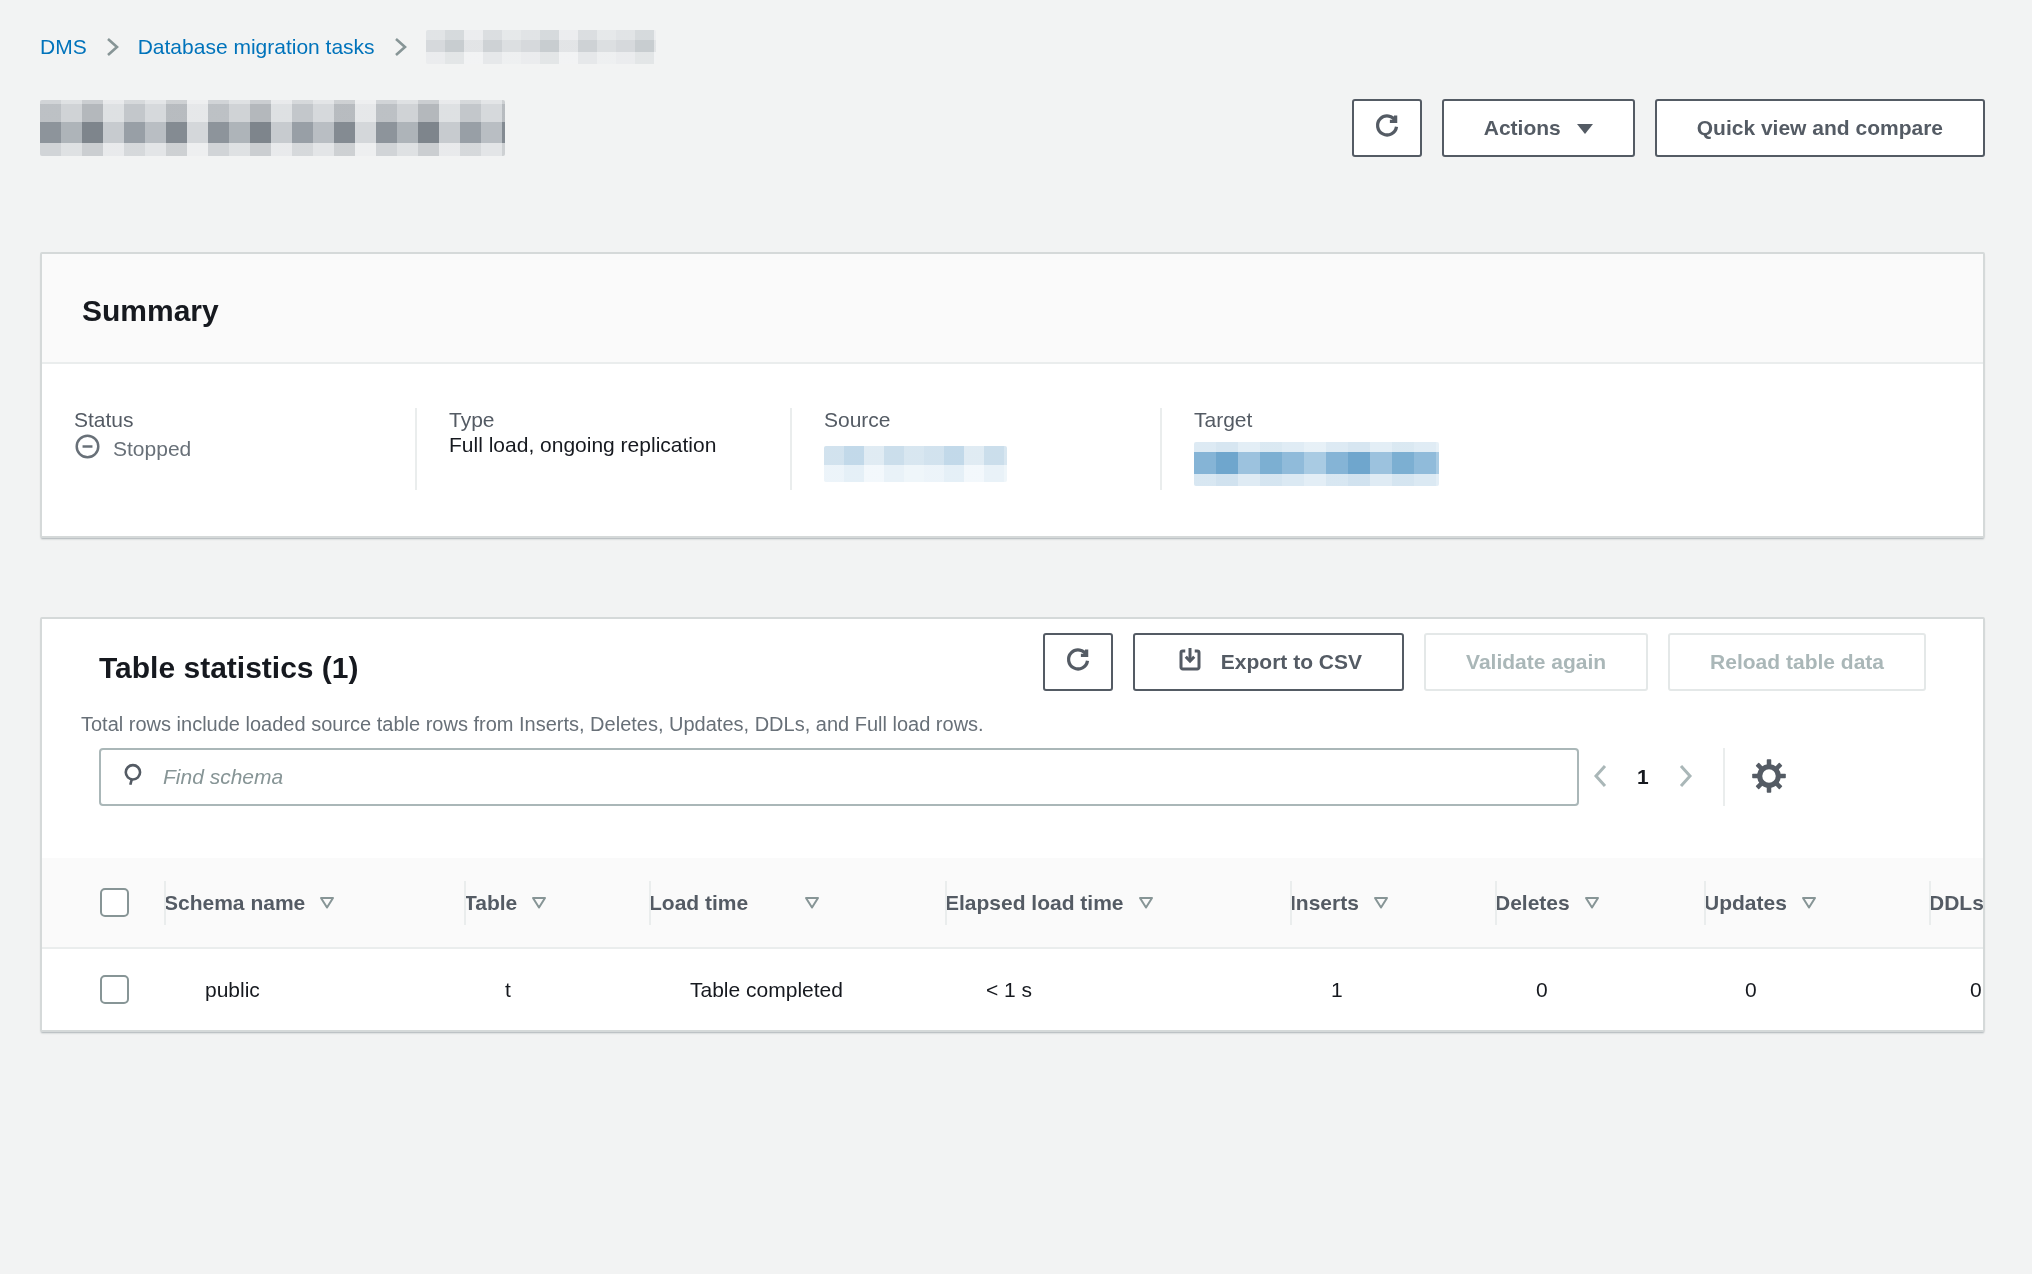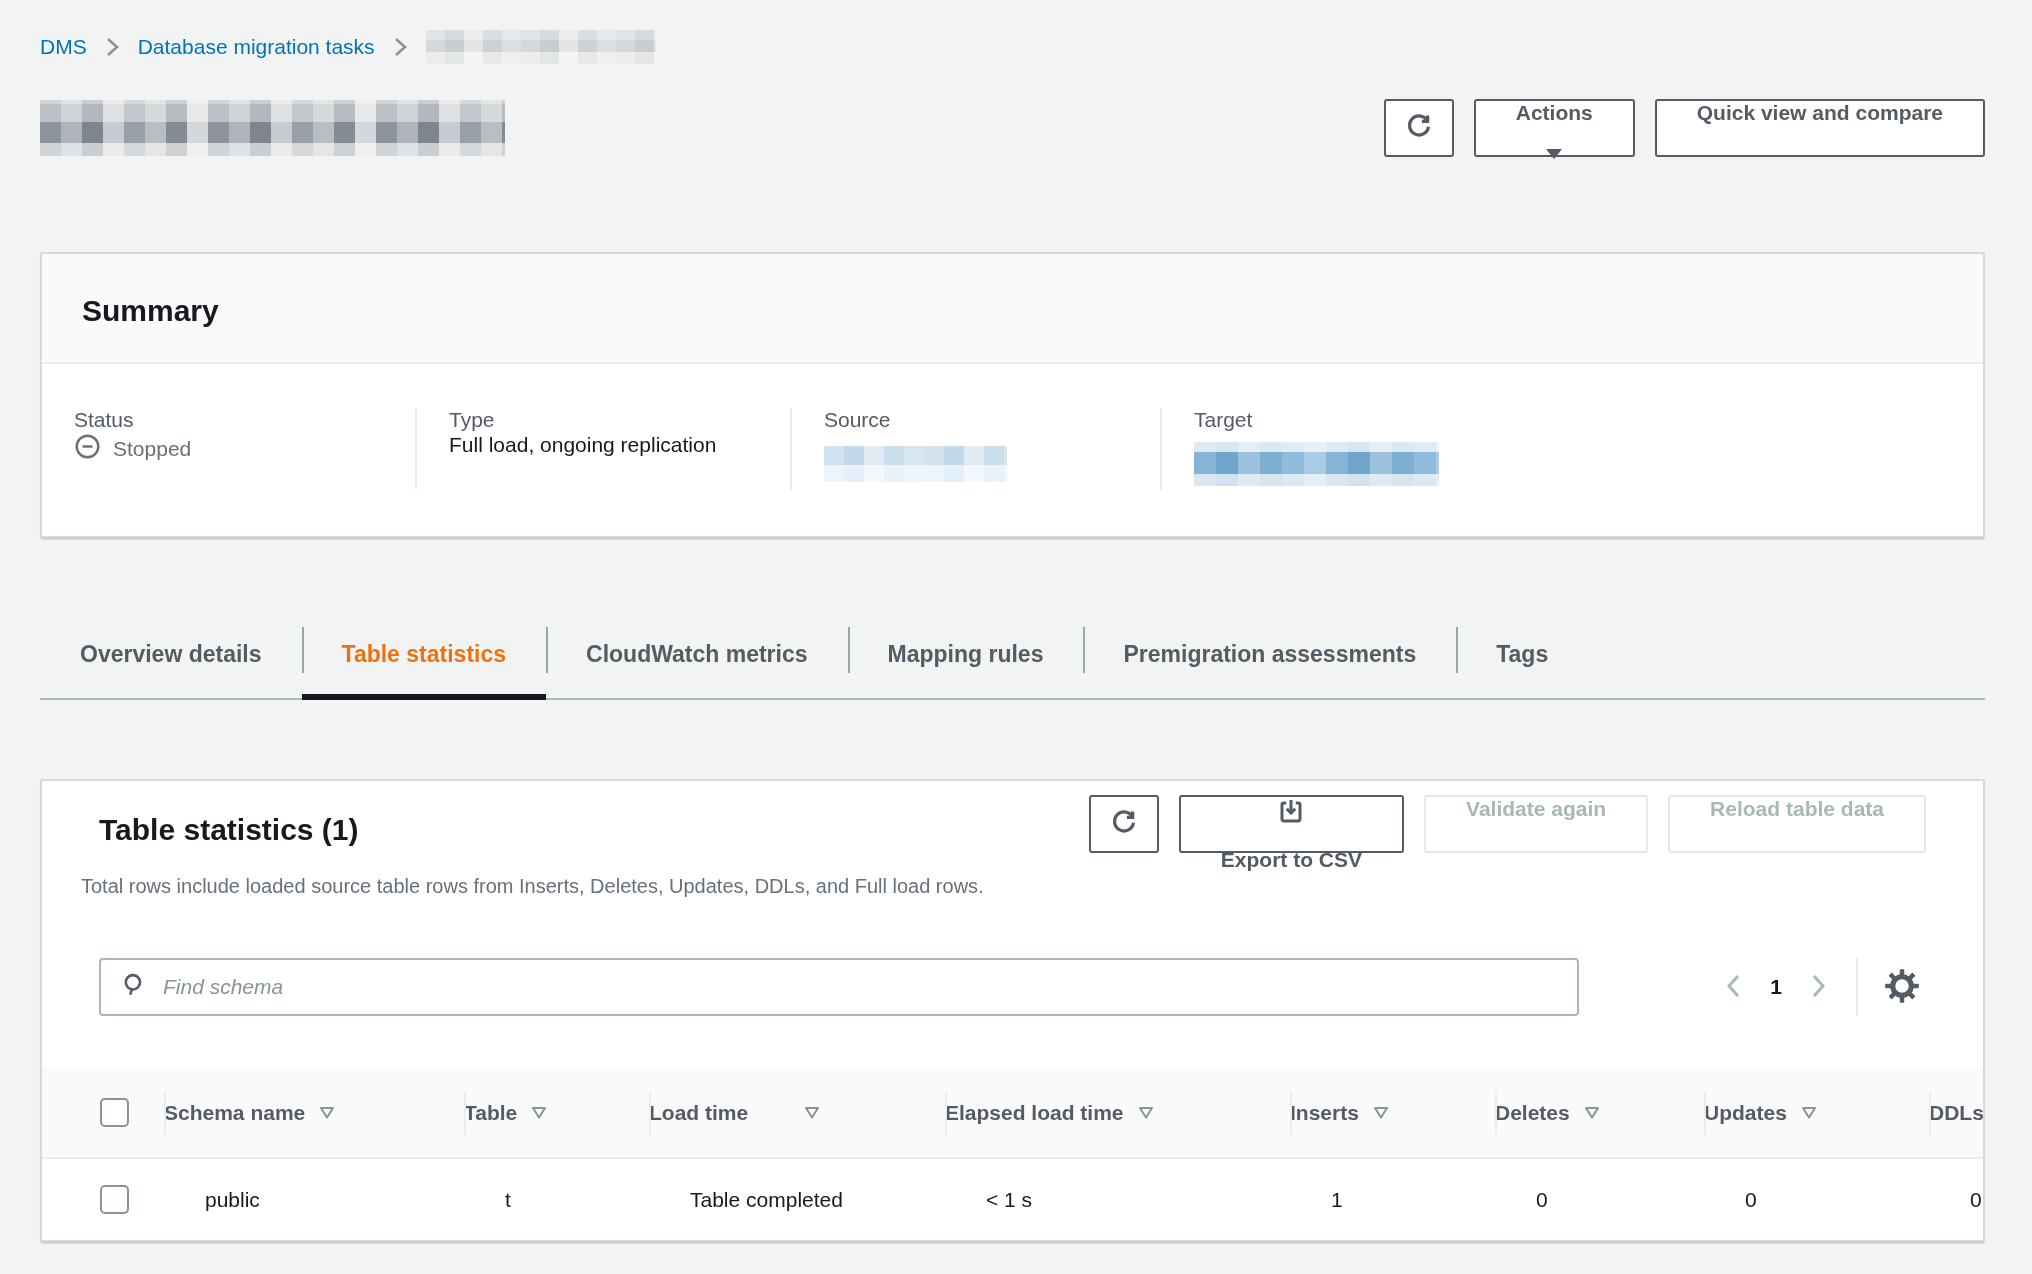--- a/index.html
+++ b/index.html
@@ -40,21 +40,21 @@
     background:
       linear-gradient(180deg, rgba(255,255,255,.72) 0 10px, rgba(255,255,255,0) 10px 32px, rgba(255,255,255,.68) 32px 44px),
       repeating-linear-gradient(90deg,#85b4d6 0 22px,#6fa6cd 22px 44px,#9cc2de 44px 66px,#7cafd2 66px 88px,#90bbda 88px 110px,#a9cbe3 110px 132px);}
 
   
   .title-row{margin-top:34px;height:60px;display:flex;justify-content:space-between;align-items:center;}
   .title-actions{display:flex;gap:20px;}
   .btn{height:58px;padding:0 40px;border:2px solid var(--text-secondary);border-radius:3px;
     background:#fff;color:var(--text-secondary);font-weight:700;font-size:21px;
     display:inline-flex;align-items:center;gap:16px;cursor:pointer;white-space:nowrap;
-    font-family:inherit;flex-direction:column;}
+    font-family:inherit;}
   .btn-icon{width:70px;padding:0;justify-content:center;}
   .btn.disabled{border-color:var(--disabled-border);color:var(--disabled-text);cursor:default;}
 
   
   .card{background:var(--card-bg);border:2px solid var(--card-border);border-radius:2px;
     box-shadow:0 2px 2px -1px rgba(0,28,36,.30);}
   .card h2{font-size:30px;font-weight:700;color:var(--text-dark);}
 
   
   .summary-card{margin-top:94px;}
@@ -75,21 +75,21 @@
   .tab.active{color:var(--accent-orange);}
   .tab.active::after{content:"";position:absolute;left:0;right:0;bottom:-2px;height:6px;background:var(--active-tab-underline);}
 
   
   .stats-card{margin-top:79px;overflow:hidden;}
   .stats-head{display:flex;justify-content:space-between;align-items:flex-start;padding:14px 57px 0;}
   .stats-head h2{margin-top:18px;}
   .stats-actions{display:flex;gap:20px;}
   .stats-desc{margin-top:22px;padding:0 39px;font-size:20px;color:var(--text-muted);}
 
-  .filter-row{margin-top:48px;padding:12px 57px;display:flex;justify-content:space-between;align-items:center;}
+  .filter-row{padding:12px 57px;display:flex;align-items:center;}
   .search-box{width:1480px;height:58px;border:2px solid var(--border-gray);border-radius:4px;
     background:#fff;display:flex;align-items:center;gap:16px;padding:0 20px;}
   .search-box input{flex:1;border:none;outline:none;background:transparent;font-size:21px;
     font-family:inherit;color:var(--text-dark);}
   .search-box input::placeholder{font-style:italic;color:var(--icon-gray);}
   .pagination{display:flex;align-items:center;}
   .page-btn{width:44px;height:44px;display:flex;align-items:center;justify-content:center;
     background:none;border:none;cursor:pointer;}
   .page-num{font-size:21px;font-weight:700;color:var(--text-dark);margin:0 14px;}
   .pg-divider{width:2px;height:58px;background:var(--divider-light);margin:0 20px 0 16px;}
@@ -182,28 +182,20 @@
         <div class="summary-label">Source</div>
         <span class="redact redact-source"></span>
       </div>
       <div class="summary-col col-target">
         <div class="summary-label">Target</div>
         <span class="redact redact-target"></span>
       </div>
     </div>
   </section>
 
-  <div class="tabs">
-    <div class="tab">Overview details</div>
-    <div class="tab active">Table statistics</div>
-    <div class="tab">CloudWatch metrics</div>
-    <div class="tab">Mapping rules</div>
-    <div class="tab">Premigration assessments</div>
-    <div class="tab">Tags</div>
-  </div>
 
   <section class="card stats-card">
     <div class="stats-head">
       <h2>Table statistics (1)</h2>
       <div class="stats-actions">
         <button class="btn btn-icon">
           <span>
             <svg width="30" height="30" viewBox="0 0 24 24" fill="none" stroke="#545b64" stroke-width="2.6">
               <path d="M18.9 8.2 A 7.6 7.6 0 1 0 19.6 12.6"></path>
               <polyline points="18.9,3.6 18.9,8.2 14.3,8.2"></polyline>

